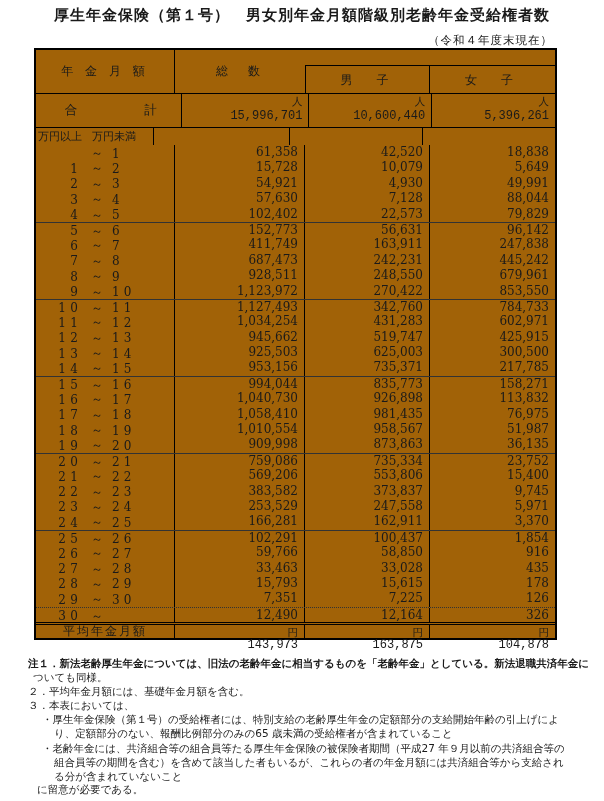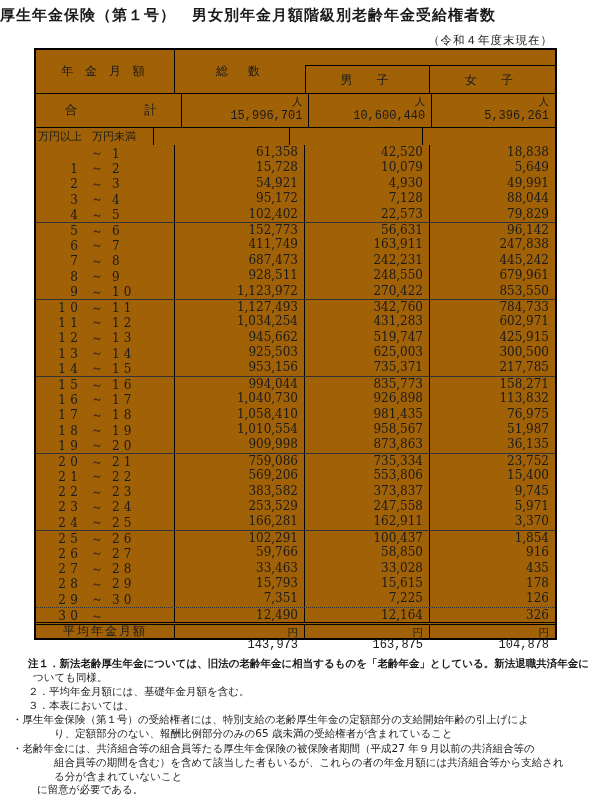--- a/index.html
+++ b/index.html
@@ -7,21 +7,21 @@
   .page{
     position:relative;
     width:604px;height:801px;
     background:#ffffff;
     font-family:"DejaVu Sans","Liberation Sans",sans-serif;
     color:#1a1a1a;
     overflow:hidden;
   }
   .title{
     position:absolute;top:6px;left:0;width:604px;
-    text-align:left;font-weight:bold;font-size:15px;letter-spacing:1px;
+    text-align:center;font-weight:bold;font-size:15px;letter-spacing:1px;
   }
   .subtitle{
     position:absolute;top:33px;right:51px;
     font-size:11.5px;letter-spacing:1px;
     font-family:"DejaVu Serif","Liberation Serif",serif;
   }
   
   .ptable{
     position:absolute;left:34px;top:48px;width:519px;
     border:2px solid #000;
@@ -75,21 +75,21 @@
     font-size:12px;letter-spacing:2px;}
   .avg .unit{line-height:12px;}
   .avg .bignum{line-height:14px;}
   
   .notes{position:absolute;left:12px;top:656px;width:588px;
     font-size:10.5px;line-height:14.1px;}
   .note-line{white-space:nowrap;}
   .in-base{margin-left:16px;font-weight:bold;}
   .in-cont1{margin-left:21px;}
   .in-num{margin-left:16px;}
-  .in-bullet{}
+  .in-bullet{margin-left:30px;}
   .in-bulletcont{margin-left:42px;}
   .in-close{margin-left:25px;font-family:Liberation Serif, serif;}
 </style>
 </head>
 <body>
 
 <div class="page">
 
   <div class="title">厚生年金保険（第１号）　男女別年金月額階級別老齢年金受給権者数</div>
   <div class="subtitle">（令和４年度末現在）</div>
@@ -169,21 +169,21 @@
           <div class="c-female dnum">49,991</div>
         </div>
         <div class="row drow">
           <div class="c-label">
             <div class="rlabel">
               <span class="from">3</span>
               <span class="tilde">～</span>
               <span class="to">4</span>
             </div>
           </div>
-          <div class="c-num dnum">95,172</div>
+          <div class="c-num dnum">57,630</div>
           <div class="c-male dnum">7,128</div>
           <div class="c-female dnum">88,044</div>
         </div>
         <div class="row drow">
           <div class="c-label">
             <div class="rlabel">
               <span class="from">4</span>
               <span class="tilde">～</span>
               <span class="to">5</span>
             </div>

